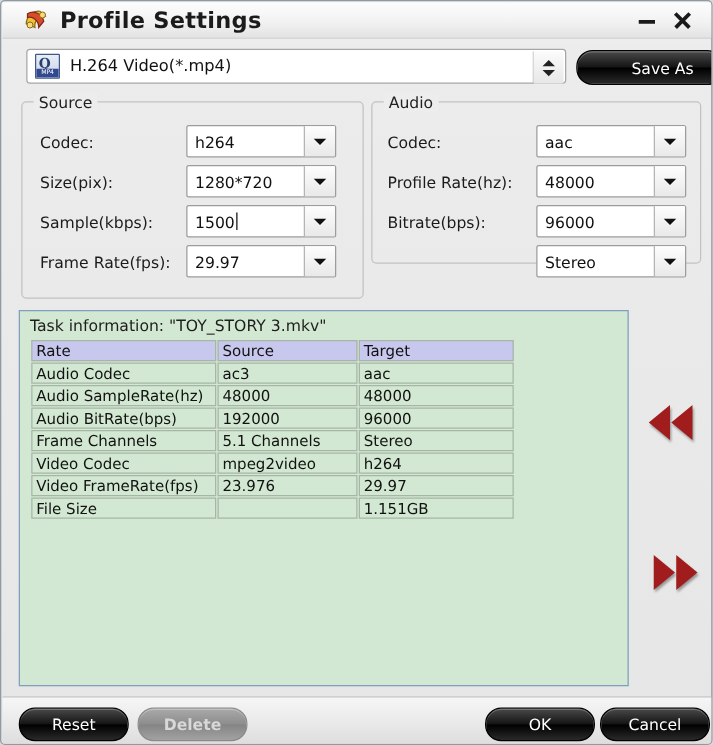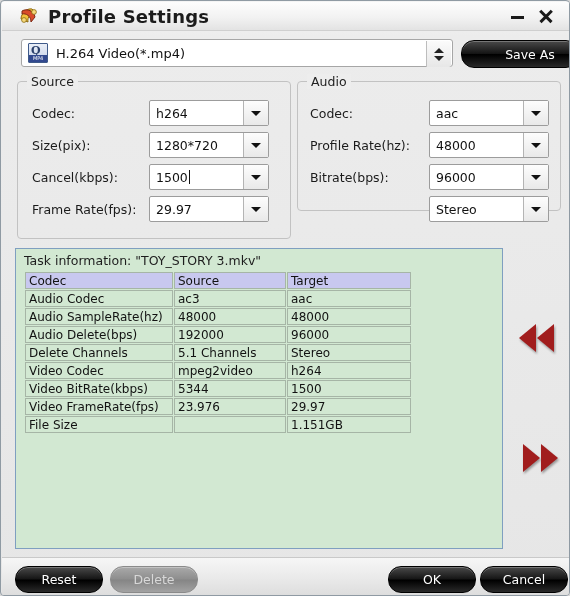--- a/index.html
+++ b/index.html
@@ -183,20 +183,21 @@
     border-radius: 13px;
     color: #d8d8d8;
     font-size: 12.5px;
     text-align: center;
     cursor: default;
     box-shadow: inset 0 1px 0 rgba(255,255,255,0.3);
     display: flex;
     align-items: center;
     justify-content: center;
     user-select: none;
+    font-weight: bold;
   }
   .save-as {
     position: absolute;
     left: 460px; top: 39px;
     width: 96px;
     height: 26px;
     padding-left: 20px;
   }
 
   
@@ -420,21 +421,21 @@
       <span class="field-label">Size(pix):</span>
     </div>
     <div class="combo" style="left:131px; top:50px; width:120px;">
       <span class="val">1280*720</span>
       <span class="caret-bar">
           <span class="tri-down"></span>
         </span>
     </div>
 
     <div class="field-row" style="left:14px; top:82px;">
-      <span class="field-label">Cancel(kbps):</span>
+      <span class="field-label">Sample(kbps):</span>
     </div>
     <div class="combo" style="left:131px; top:82px; width:120px;">
       <span class="val">1500</span>
         <span class="caret-cursor"></span>
       <span class="caret-bar">
           <span class="tri-down"></span>
         </span>
     </div>
 
     <div class="field-row" style="left:14px; top:114px;">
@@ -490,55 +491,50 @@
           <span class="tri-down"></span>
         </span>
     </div>
   </div>
 
   <div class="task-panel">
     <div class="task-title">Task information: "TOY_STORY 3.mkv"</div>
     <table class="info">
       <thead>
         <tr>
-          <th class="col-name">Codec</th>
+          <th class="col-name">Rate</th>
           <th class="col-source">Source</th>
           <th class="col-target">Target</th>
         </tr>
       </thead>
       <tbody id="info-body">
           <tr>
             <td class="col-name">Audio Codec</td>
             <td class="col-source">ac3</td>
             <td class="col-target">aac</td>
           </tr>
           <tr>
             <td class="col-name">Audio SampleRate(hz)</td>
             <td class="col-source">48000</td>
             <td class="col-target">48000</td>
           </tr>
           <tr>
-            <td class="col-name">Audio Delete(bps)</td>
+            <td class="col-name">Audio BitRate(bps)</td>
             <td class="col-source">192000</td>
             <td class="col-target">96000</td>
           </tr>
           <tr>
-            <td class="col-name">Delete Channels</td>
+            <td class="col-name">Frame Channels</td>
             <td class="col-source">5.1 Channels</td>
             <td class="col-target">Stereo</td>
           </tr>
           <tr>
             <td class="col-name">Video Codec</td>
             <td class="col-source">mpeg2video</td>
             <td class="col-target">h264</td>
-          </tr>
-          <tr>
-            <td class="col-name">Video BitRate(kbps)</td>
-            <td class="col-source">5344</td>
-            <td class="col-target">1500</td>
           </tr>
           <tr>
             <td class="col-name">Video FrameRate(fps)</td>
             <td class="col-source">23.976</td>
             <td class="col-target">29.97</td>
           </tr>
           <tr>
             <td class="col-name">File Size</td>
             <td class="col-source"></td>
             <td class="col-target">1.151GB</td>

